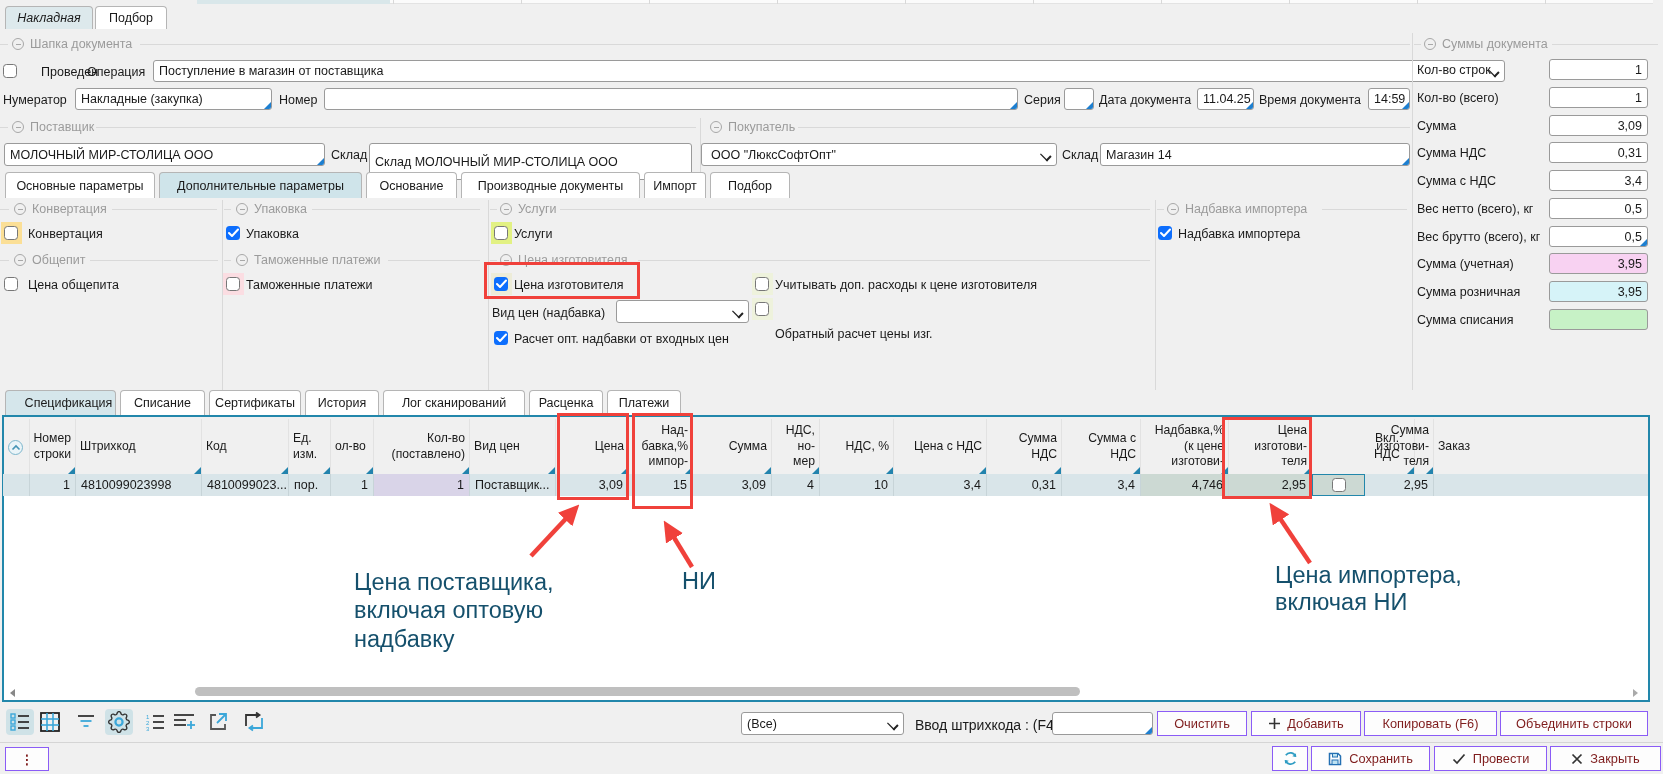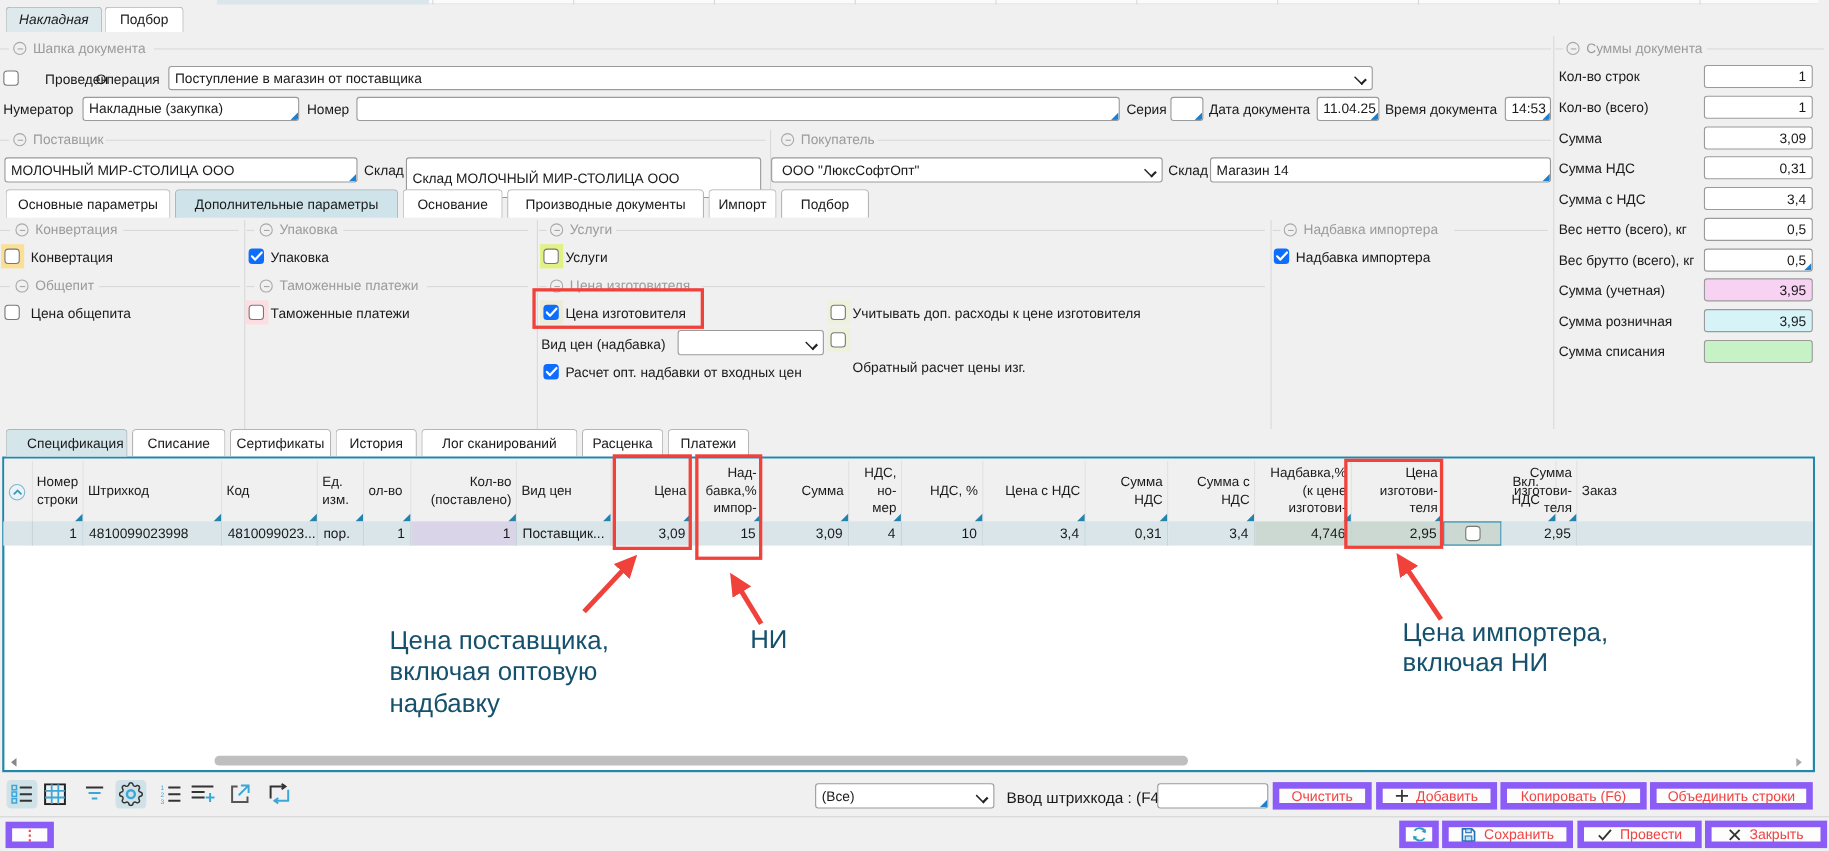--- a/index.html
+++ b/index.html
@@ -13,21 +13,21 @@
 .glab { position:absolute; color:#9b9b9b; font-size:12.5px; white-space:nowrap; }
 .gline { position:absolute; height:1px; background:#d9d9d9; }
 .gminus { display:inline-block; width:12px; height:12px; border:1px solid #a8a8a8; border-radius:50%; position:relative; vertical-align:-2px; margin-right:6px; }
 .gminus:before { content:""; position:absolute; left:2.5px; top:4.8px; width:5.5px; height:1.5px; background:#a8a8a8; }
 .cb { position:absolute; width:14px; height:14px; background:#fff; border:1.3px solid #777; border-radius:3.5px; }
 .cbc { position:absolute; width:14px; height:14px; background:#0d6efd; border-radius:3.5px; }
 .cbc svg { position:absolute; left:1.5px; top:2px; }
 .lbl { position:absolute; white-space:nowrap; }
 .vline { position:absolute; width:1px; background:#d9d9d9; }
 .tab { position:absolute; border:1px solid #b5b5b5; border-bottom:none; border-radius:4px 4px 0 0; background:#fff; display:flex; align-items:center; justify-content:center; font-size:12.5px; }
-.btn { position:absolute; background:#fdfdfd; border:6px solid #8b5cf6; border-radius:0; display:flex; align-items:center; justify-content:center; font-size:12.8px; color:#ef4444; }
+.btn { position:absolute; background:#fdfdfd; border:1px solid #8b5cf6; border-radius:0; display:flex; align-items:center; justify-content:center; font-size:12.8px; color:#7f1d1d; }
 .hc { position:absolute; top:419px; height:55px; font-size:12.2px; display:flex; align-items:center; border-right:1px solid #e2e2e2; padding:0 4px; line-height:1.28; }
 .hc.nt:after { display:none; }
 .hc:after { content:""; position:absolute; right:0; bottom:0; width:0; height:0; border-left:7px solid transparent; border-bottom:7px solid #2283ad; }
 .hc.r { justify-content:flex-end; text-align:right; }
 .hc.c { justify-content:center; text-align:center; }
 .dc { position:absolute; top:474px; height:22px; font-size:12.5px; display:flex; align-items:center; background:#d9e5e9; border-right:1px solid #c7d4d8; padding:0 5px; }
 .dc.r { justify-content:flex-end; }
 .redbox { position:absolute; border:3px solid #f0413b; }
 .annot { position:absolute; color:#15506c; font-size:23.5px; line-height:28.3px; white-space:nowrap; }
 </style>
@@ -51,32 +51,32 @@
 <div class="tab" style="left:5px;top:6px;width:88px;height:23px;background:#dde9ec;z-index:2;font-style:italic;">Накладная</div>
 <div class="tab" style="left:95px;top:6px;width:72px;height:23px;">Подбор</div>
 
 <div class="glab" style="left:12px;top:37px;"><span class="gminus"></span>Шапка документа</div>
 <div class="gline" style="left:140px;top:44px;width:1270px;"></div>
 <div class="gline" style="left:0px;top:44px;width:8px;"></div>
 
 <div class="cb" style="left:3px;top:64px;"></div>
 <div class="lbl" style="left:41px;top:65px;">Проведен</div>
 <div class="lbl" style="left:87px;top:65px;">Операция</div>
-<div class="inp" style="left:153px;top:60px;width:1095px;height:22px;">Поступление в магазин от поставщика<span class="chev"></span></div>
+<div class="inp" style="left:153px;top:60px;width:1352px;height:22px;">Поступление в магазин от поставщика<span class="chev"></span></div>
 
 <div class="lbl" style="left:3px;top:93px;">Нумератор</div>
 <div class="inp tri" style="left:75px;top:88px;width:197px;height:22px;">Накладные (закупка)</div>
 <div class="lbl" style="left:279px;top:93px;">Номер</div>
 <div class="inp tri" style="left:324px;top:88px;width:694px;height:22px;"></div>
 <div class="lbl" style="left:1024px;top:93px;">Серия</div>
 <div class="inp tri" style="left:1064px;top:88px;width:30px;height:22px;"></div>
 <div class="lbl" style="left:1099px;top:93px;">Дата документа</div>
 <div class="inp tri" style="left:1197px;top:88px;width:57px;height:22px;">11.04.25</div>
 <div class="lbl" style="left:1259px;top:93px;">Время документа</div>
-<div class="inp tri" style="left:1368px;top:88px;width:42px;height:22px;">14:53</div>
+<div class="inp tri" style="left:1368px;top:88px;width:42px;height:22px;">14:59</div>
 
 <div class="glab" style="left:12px;top:120px;"><span class="gminus"></span>Поставщик</div>
 <div class="gline" style="left:96px;top:127px;width:600px;"></div>
 <div class="gline" style="left:0px;top:127px;width:8px;"></div>
 <div class="inp tri" style="left:4px;top:143px;width:321px;height:23px;">МОЛОЧНЫЙ МИР-СТОЛИЦА ООО</div>
 <div class="lbl" style="left:331px;top:148px;">Склад</div>
 <div class="inp tri" style="left:369px;top:143px;width:323px;height:37px;">Склад МОЛОЧНЫЙ МИР-СТОЛИЦА ООО</div>
 
 <div class="vline" style="left:700px;top:118px;height:54px;"></div>
 <div class="glab" style="left:710px;top:120px;"><span class="gminus"></span>Покупатель</div>

